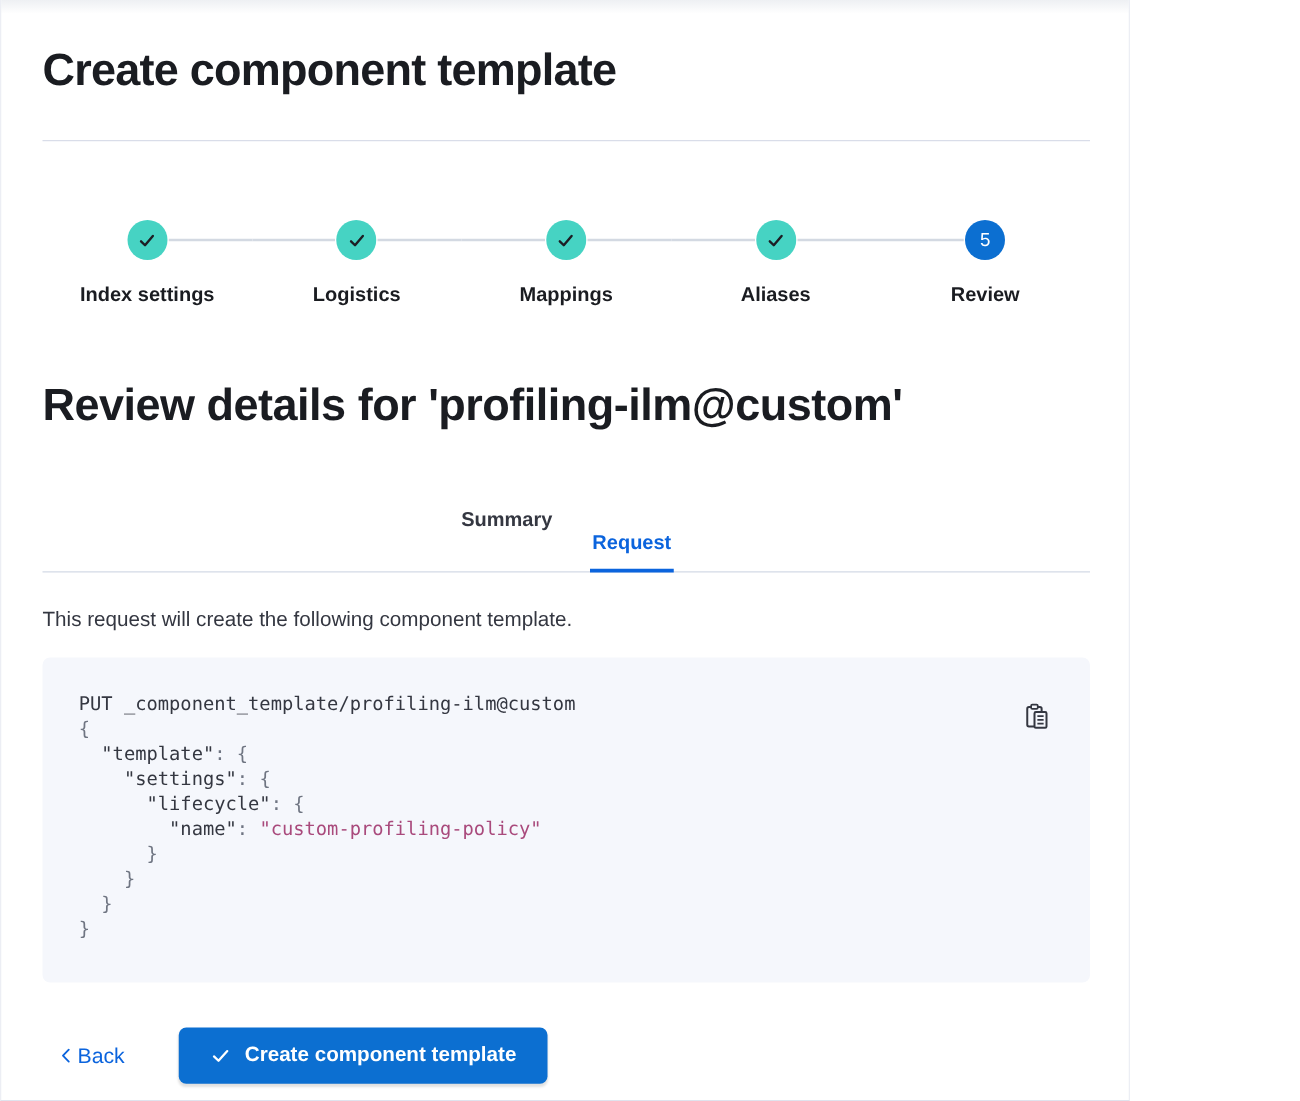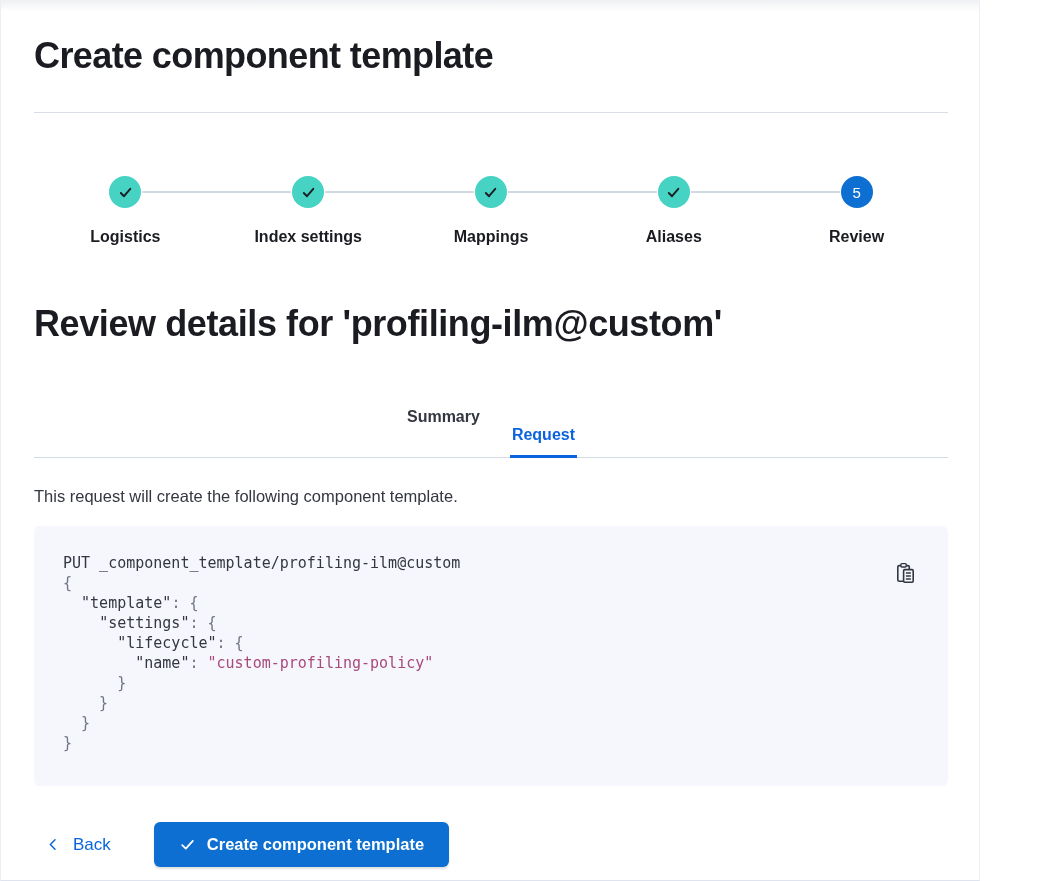--- a/index.html
+++ b/index.html
@@ -18,21 +18,21 @@
     --button-text: #ffffff;
   }
   * { box-sizing: border-box; }
   html, body { margin: 0; padding: 0; background: #fff; }
   body {
     font-family: "Liberation Sans", "DejaVu Sans", sans-serif;
     color: var(--body-text);
     -webkit-font-smoothing: antialiased;
   }
   .page {
-    width: 980px;
+    width: 904px;
     height: 881px;
     padding: 0 31px 0 33px;
     border-left: 1px solid #ecEEf4;
     border-right: 1px solid #eceef4;
     border-bottom: 1px solid #dfe3ed;
     background: linear-gradient(180deg, #eef0f3 0, #ffffff 11px);
     overflow: hidden;
   }
   h1.page-title {
     margin: 0;
@@ -125,21 +125,21 @@
   .copy-btn {
     position: absolute; top: 34px; right: 30px;
     background: none; border: none; padding: 2px; cursor: pointer;
     line-height: 0;
   }
   
   .footer {
     display: flex; align-items: center; margin-top: 36px;
   }
   .back-link {
-    display: inline-flex; align-items: center; gap: 13px;
+    display: inline-flex; align-items: center; gap: 2px;
     padding: 0 0 0 12px;
     background: none; border: none; cursor: pointer;
     color: var(--link-blue); font-family: inherit;
     font-size: 17px; font-weight: 500;
   }
   .create-btn {
     display: inline-flex; align-items: center; justify-content: center; gap: 11px;
     margin-left: 43px;
     height: 45px; padding: 0 25px;
     background: var(--accent-blue);
@@ -158,29 +158,29 @@
 
   <hr class="rule">
 
   <nav class="stepper" id="stepper">
       <button class="step">
         <span class="step-circle complete">
           <svg width="17" height="17" viewBox="0 0 16 16" fill="none">
             <path d="M3.6 8.5l3 3 5.9-7" stroke="#1d1e24" stroke-width="1.8" stroke-linecap="round" stroke-linejoin="round"></path>
           </svg>
         </span>
+        <span class="step-label">Index settings</span>
+      </button>
+      <button class="step">
+        <span class="step-circle complete">
+          <svg width="17" height="17" viewBox="0 0 16 16" fill="none">
+            <path d="M3.6 8.5l3 3 5.9-7" stroke="#1d1e24" stroke-width="1.8" stroke-linecap="round" stroke-linejoin="round"></path>
+          </svg>
+        </span>
         <span class="step-label">Logistics</span>
-      </button>
-      <button class="step">
-        <span class="step-circle complete">
-          <svg width="17" height="17" viewBox="0 0 16 16" fill="none">
-            <path d="M3.6 8.5l3 3 5.9-7" stroke="#1d1e24" stroke-width="1.8" stroke-linecap="round" stroke-linejoin="round"></path>
-          </svg>
-        </span>
-        <span class="step-label">Index settings</span>
       </button>
       <button class="step">
         <span class="step-circle complete">
           <svg width="17" height="17" viewBox="0 0 16 16" fill="none">
             <path d="M3.6 8.5l3 3 5.9-7" stroke="#1d1e24" stroke-width="1.8" stroke-linecap="round" stroke-linejoin="round"></path>
           </svg>
         </span>
         <span class="step-label">Mappings</span>
       </button>
       <button class="step">

